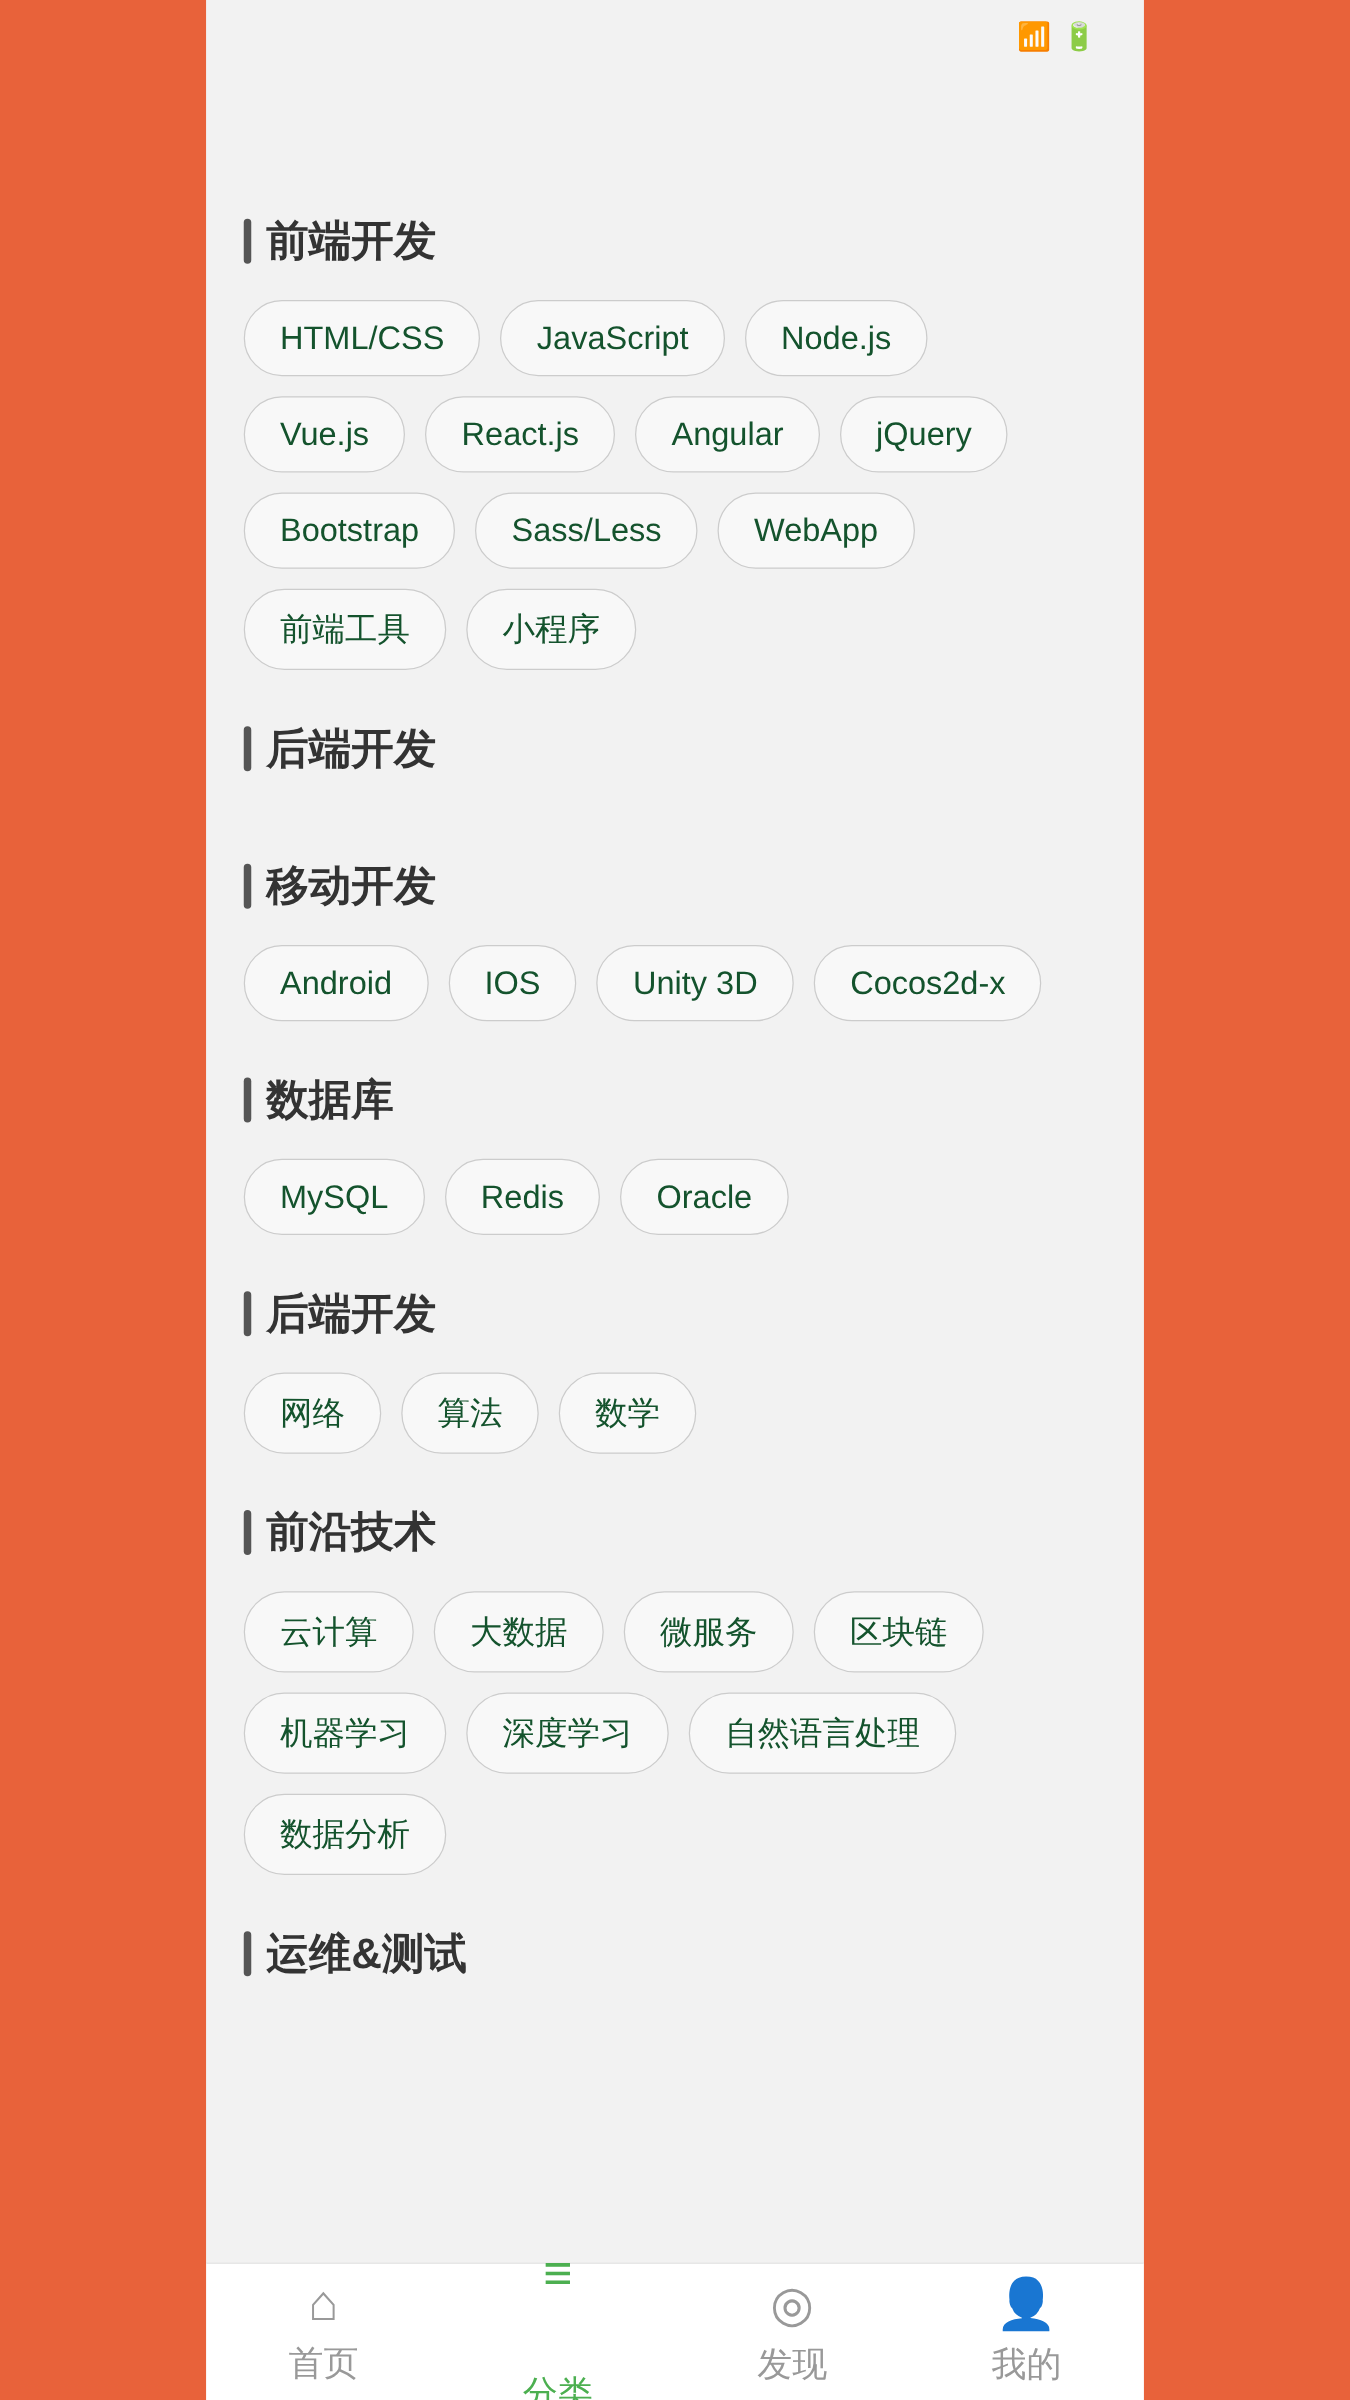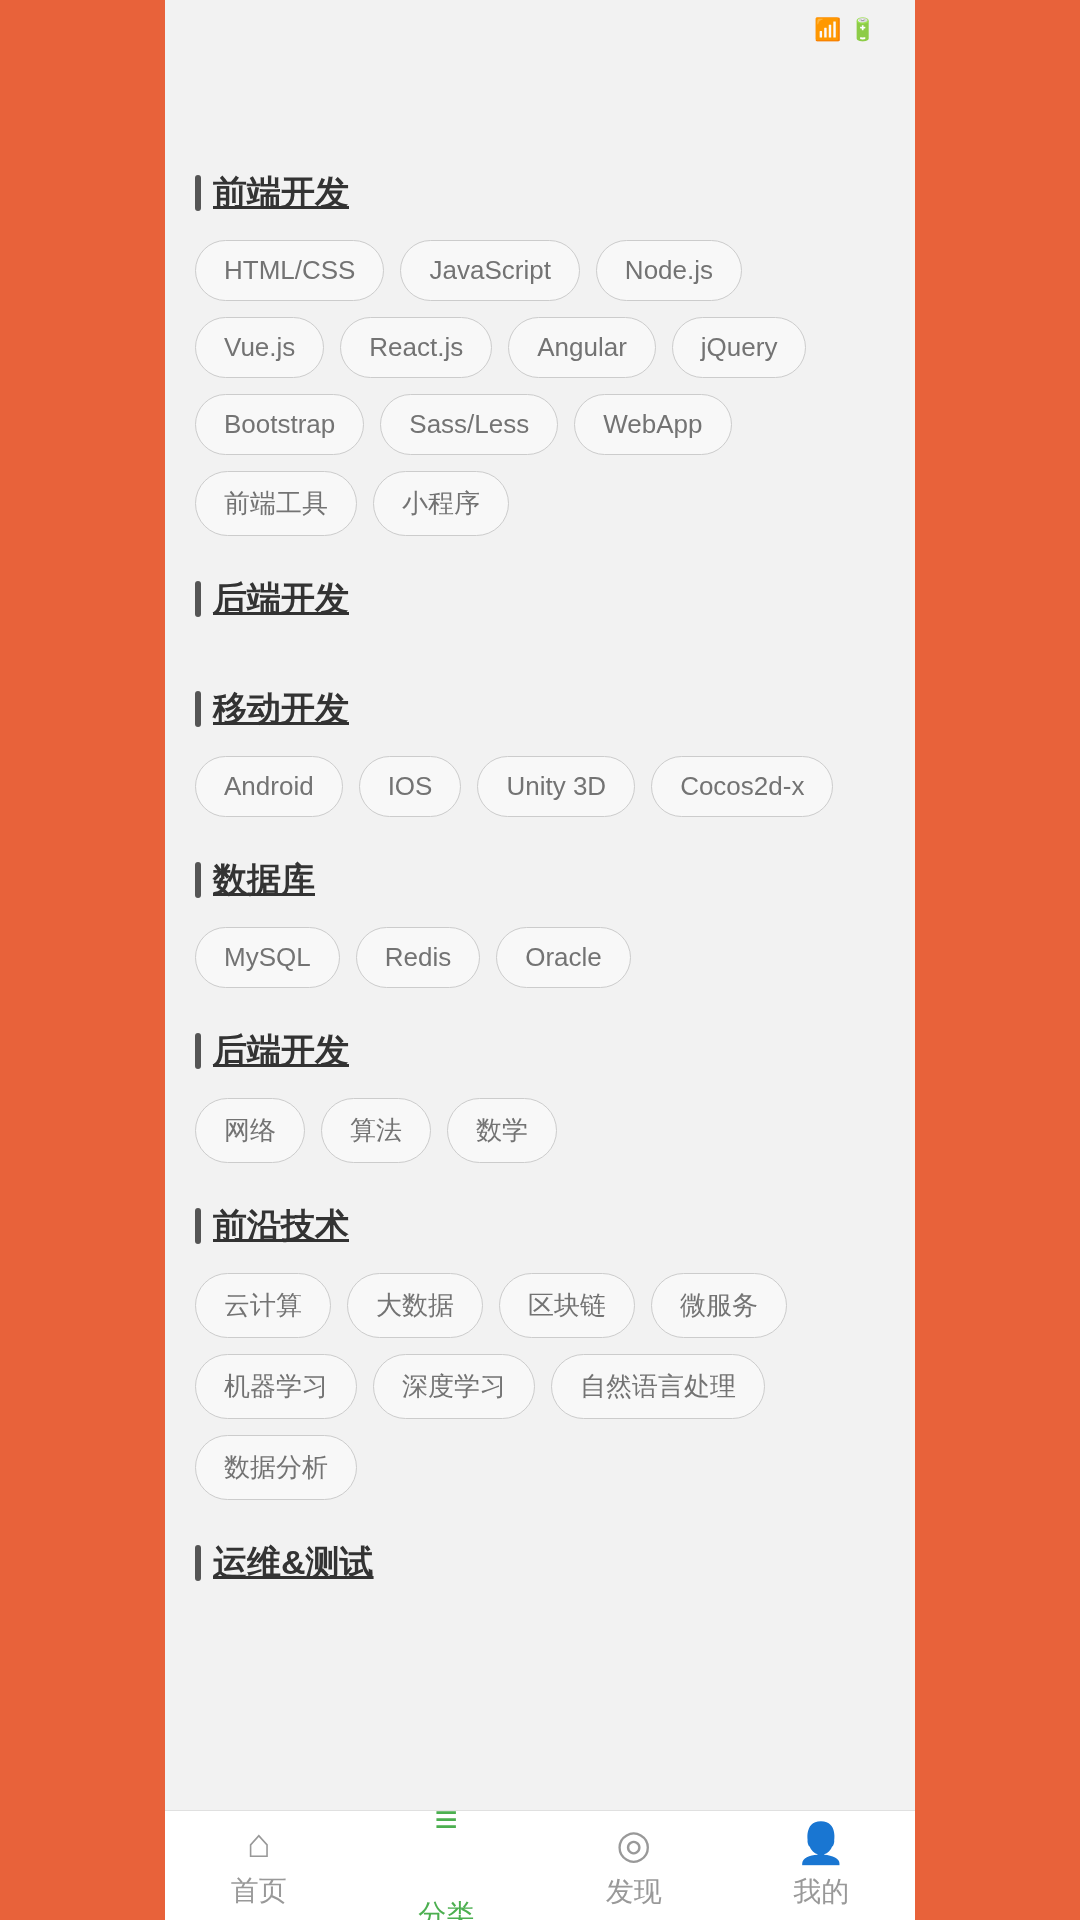--- a/index.html
+++ b/index.html
@@ -90,21 +90,20 @@
     }
 
     .section-title {
       font-size: 34px;
       font-weight: 600;
       color: #333;
       margin-bottom: 24px;
       display: flex;
       align-items: center;
       gap: 12px;
-      text-decoration: underline;
     }
 
     .section-title::before {
       content: '';
       display: inline-block;
       width: 6px;
       height: 36px;
       background: #555;
       border-radius: 3px;
       flex-shrink: 0;
@@ -114,21 +113,21 @@
       display: flex;
       flex-wrap: wrap;
       gap: 16px;
     }
 
     .tag {
       padding: 14px 28px;
       border: 1.5px solid #ccc;
       border-radius: 50px;
       font-size: 26px;
-      color: #737373;
+      color: #14532d;
       background: #f8f8f8;
       cursor: pointer;
       white-space: nowrap;
     }
 
     
     .bottom-nav {
       height: 110px;
       background: #fff;
       border-top: 1px solid #e0e0e0;
@@ -229,22 +228,22 @@
           <div class="tag">网络</div>
           <div class="tag">算法</div>
           <div class="tag">数学</div>
         </div>
       </div>
       <div class="section">
         <div class="section-title">前沿技术</div>
         <div class="tags">
           <div class="tag">云计算</div>
           <div class="tag">大数据</div>
+          <div class="tag">微服务</div>
           <div class="tag">区块链</div>
-          <div class="tag">微服务</div>
           <div class="tag">机器学习</div>
           <div class="tag">深度学习</div>
           <div class="tag">自然语言处理</div>
           <div class="tag">数据分析</div>
         </div>
       </div>
       <div class="section">
         <div class="section-title">运维&amp;测试</div>
       </div>
     </div>

